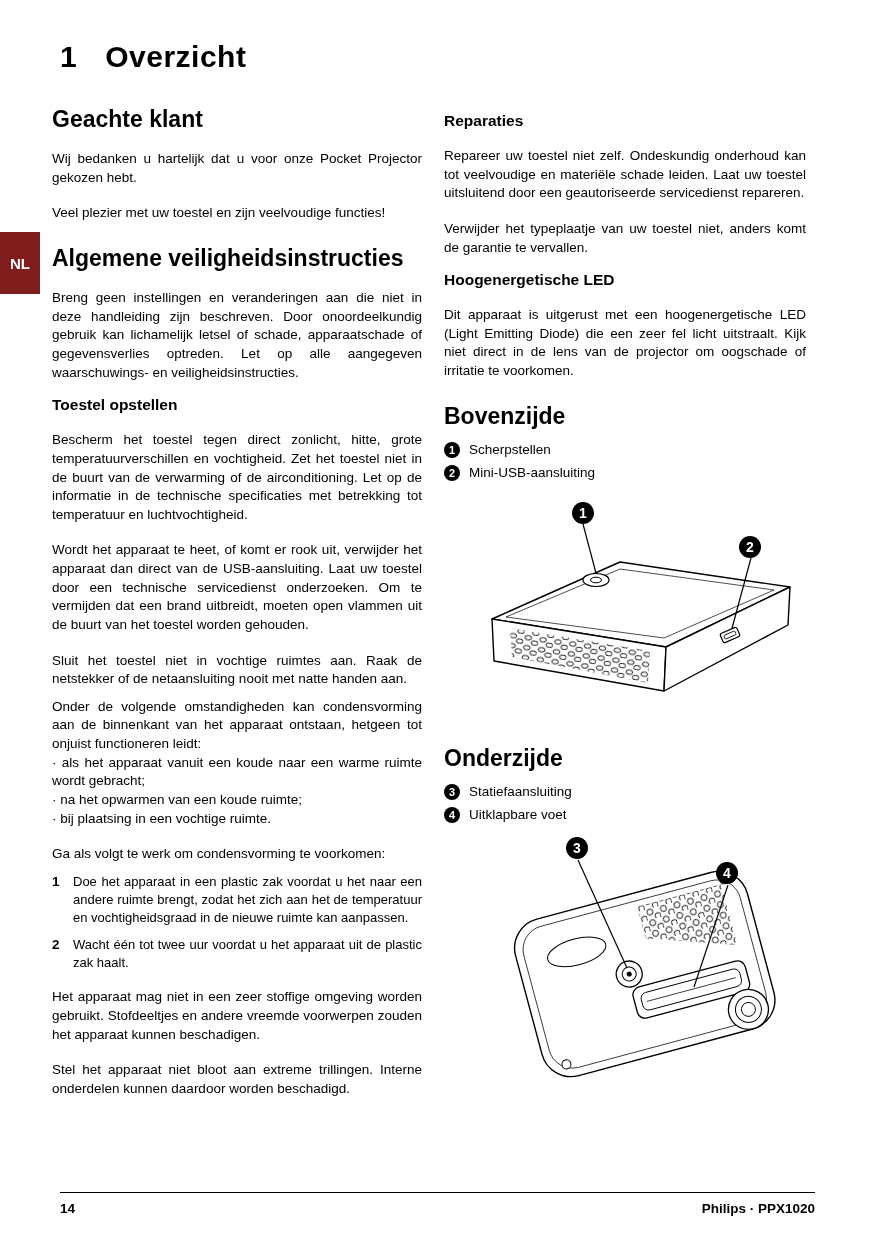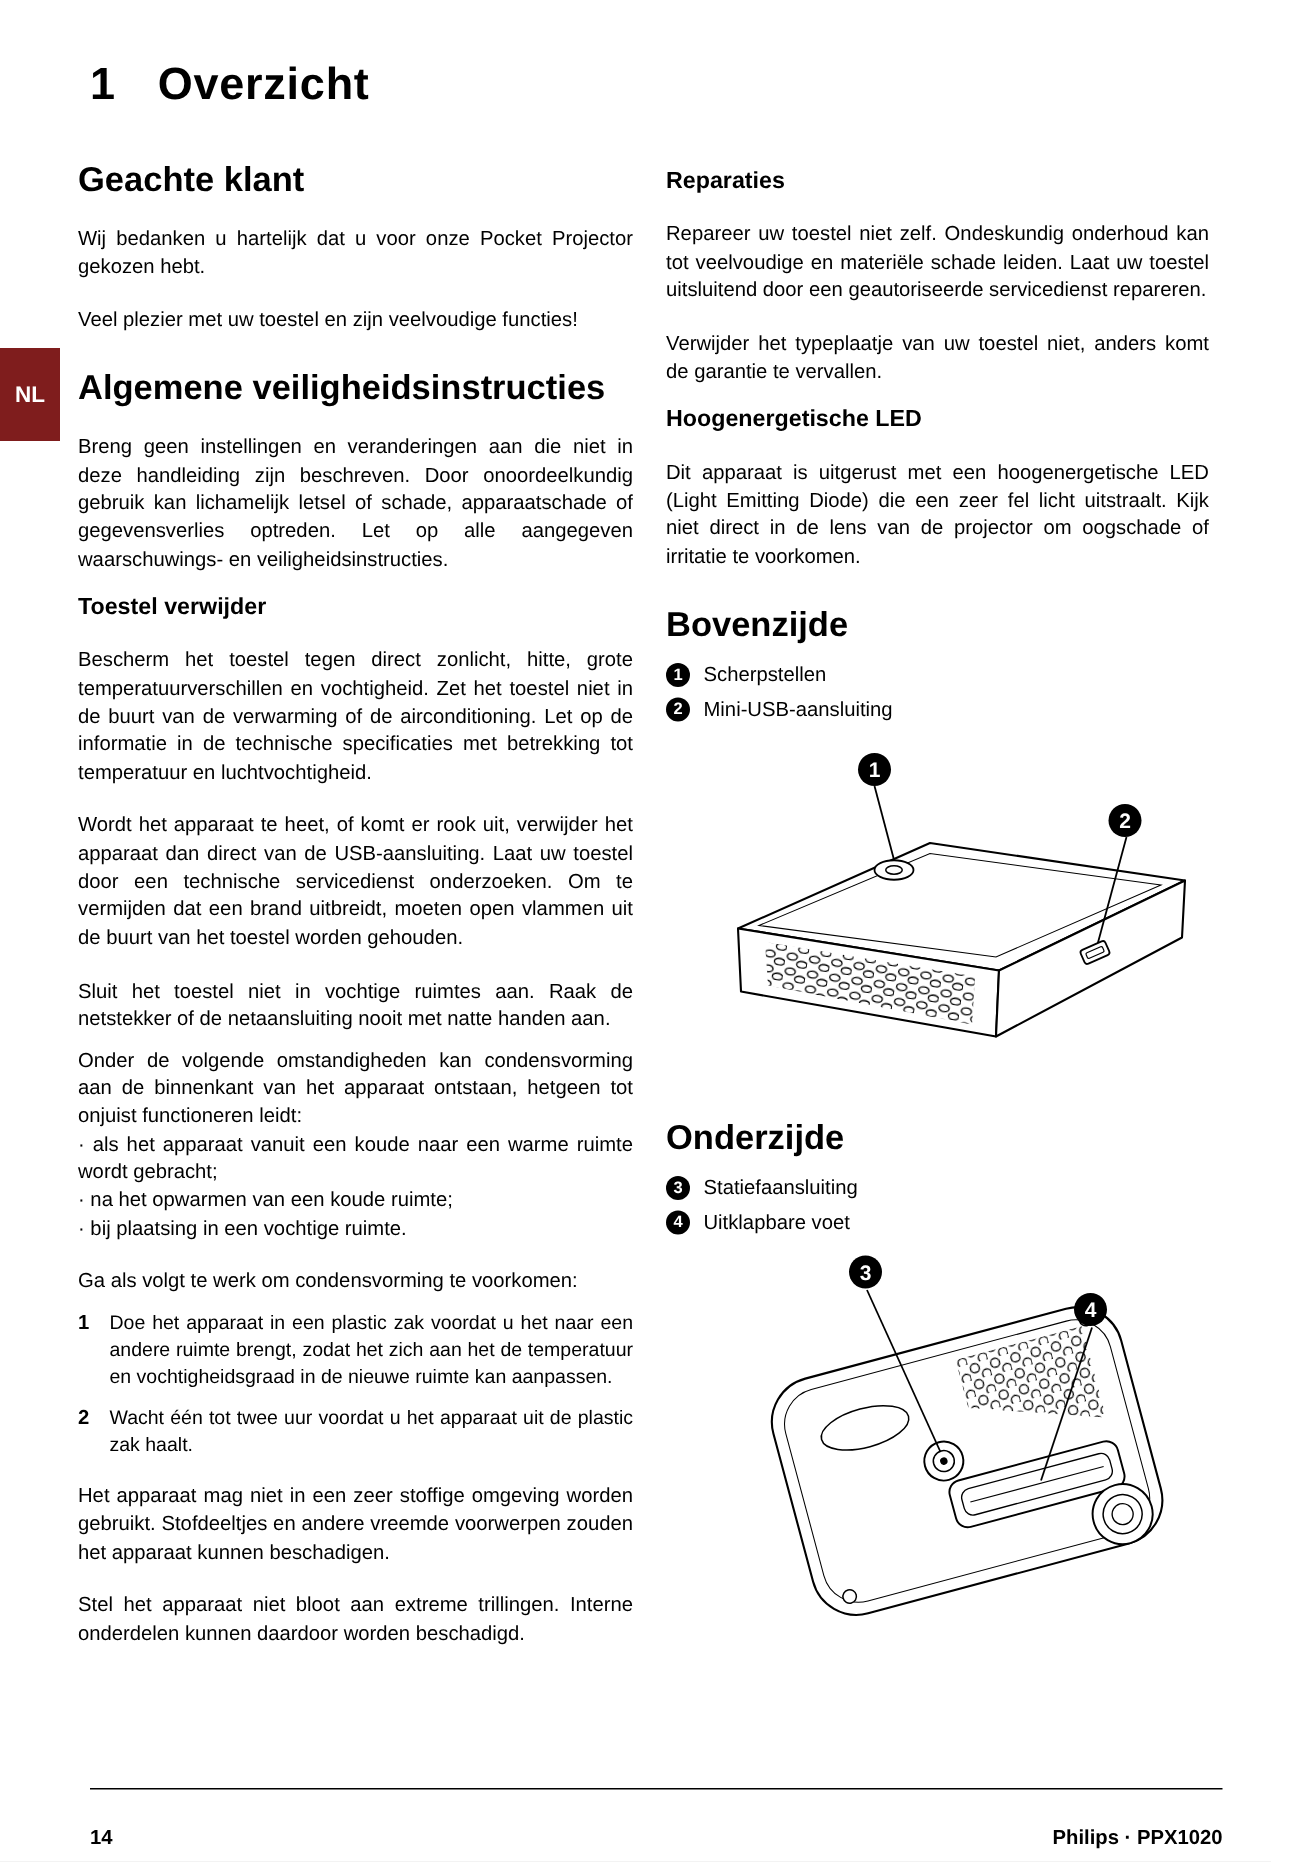--- a/index.html
+++ b/index.html
@@ -64,21 +64,21 @@
   .figure.bottom-view { width:340px; height:255px; margin:12px 0 0 36px; }
   .callout-badge {
     position:absolute; width:22px; height:22px; border-radius:50%;
     background:#000; color:#fff;
     display:flex; align-items:center; justify-content:center;
     font-size:14px; font-weight:bold;
   }
   .footer {
     position:absolute; left:60px; top:1192px; width:755px;
     border-top:1px solid #000;
-    padding-top:24px;
+    padding-top:8px;
     display:flex; justify-content:space-between;
     font-size:13.5px; font-weight:bold;
   }
 </style>
 </head>
 <body>
 
 <div class="page">
 
   <div class="chapter">
@@ -93,21 +93,21 @@
   <div class="columns">
 
     <div class="col-left">
       <h2>Geachte klant</h2>
       <p>Wij bedanken u hartelijk dat u voor onze Pocket Projector gekozen hebt.</p>
       <p>Veel plezier met uw toestel en zijn veelvoudige functies!</p>
 
       <h2 class="mt">Algemene veiligheidsinstructies</h2>
       <p>Breng geen instellingen en veranderingen aan die niet in deze handleiding zijn beschreven. Door onoordeelkundig gebruik kan lichamelijk letsel of schade, apparaatschade of gegevensverlies optreden. Let op alle aangegeven waarschuwings- en veiligheidsinstructies.</p>
 
-      <h3>Toestel verwijder</h3>
+      <h3>Toestel opstellen</h3>
       <p>Bescherm het toestel tegen direct zonlicht, hitte, grote temperatuurverschillen en vochtigheid. Zet het toestel niet in de buurt van de verwarming of de airconditioning. Let op de informatie in de technische specificaties met betrekking tot temperatuur en luchtvochtigheid.</p>
       <p>Wordt het apparaat te heet, of komt er rook uit, verwijder het apparaat dan direct van de USB-aansluiting. Laat uw toestel door een technische servicedienst onderzoeken. Om te vermijden dat een brand uitbreidt, moeten open vlammen uit de buurt van het toestel worden gehouden.</p>
       <p>Sluit het toestel niet in vochtige ruimtes aan. Raak de netstekker of de netaansluiting nooit met natte handen aan.</p>
 
       <div class="bullet-block">
         <p style="margin:0">Onder de volgende omstandigheden kan condensvorming aan de binnenkant van het apparaat ontstaan, hetgeen tot onjuist functioneren leidt:</p>
         <div class="bullet-line">· als het apparaat vanuit een koude naar een warme ruimte wordt gebracht;</div>
         <div class="bullet-line">· na het opwarmen van een koude ruimte;</div>
         <div class="bullet-line">· bij plaatsing in een vochtige ruimte.</div>
       </div>

